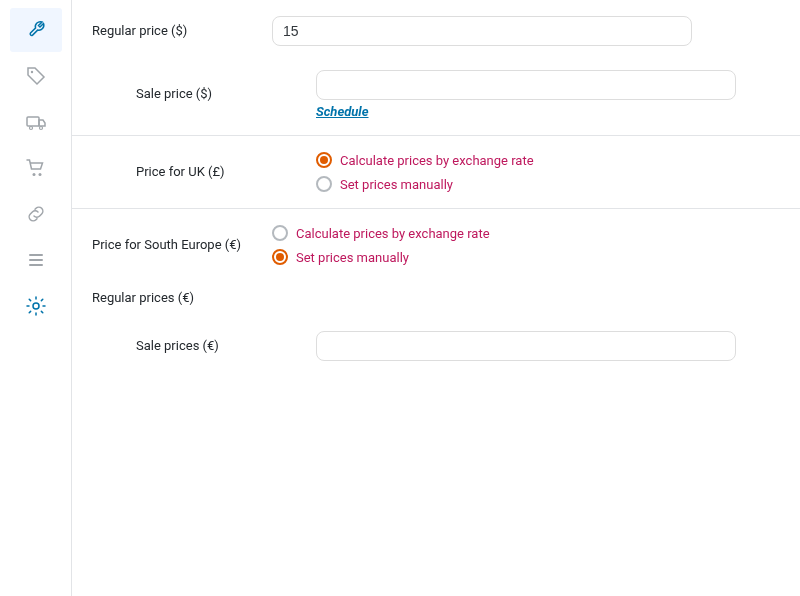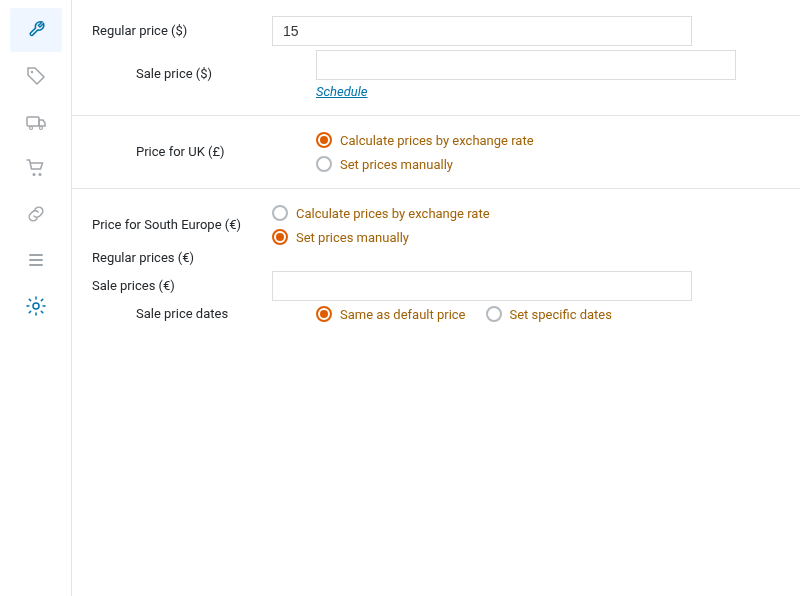--- a/index.html
+++ b/index.html
@@ -55,21 +55,21 @@
 
     
     .form-section {
       border-bottom: 1px solid #e2e4e7;
       padding: 16px 20px;
     }
 
     .form-row {
       display: flex;
       align-items: center;
-      margin-bottom: 4px;
+      margin-bottom: 24px;
     }
     .form-row:last-child { margin-bottom: 0; justify-content: center; }
 
     .form-label {
       width: 180px;
       min-width: 180px;
       color: #23282d;
       font-size: 13px;
       line-height: 1.4;
     }
@@ -77,51 +77,52 @@
     .form-control {
       flex: 1;
       max-width: 420px;
     }
 
     .text-input {
       width: 100%;
       max-width: 420px;
       padding: 6px 10px;
       border: 1px solid #ddd;
-      border-radius: 0;
+      border-radius: 8px;
       font-size: 14px;
       color: #32373c;
       background: #fff;
       outline: none;
     }
 
     .schedule-link {
       color: #0073aa;
       text-decoration: underline;
       font-style: italic;
       font-size: 13px;
       cursor: pointer;
       display: inline-block;
       margin-top: 4px;
+      font-weight: bold;
     }
 
     
     .radio-group {
       display: flex;
       flex-direction: column;
       gap: 8px;
     }
     .radio-option {
       display: flex;
       align-items: center;
       gap: 8px;
       cursor: pointer;
     }
     .radio-option label {
-      color: #a16207;
+      color: #be185d;
       font-size: 13px;
       cursor: pointer;
     }
 
     
     .radio-circle {
       width: 16px;
       height: 16px;
       border-radius: 50%;
       border: 2px solid #b4b9be;
@@ -276,32 +277,15 @@
       <div class="form-label">Regular prices (€)</div>
     </div>
 
     <div class="form-row">
       <div class="form-label">Sale prices (€)</div>
       <div class="form-control">
         <input type="text" class="text-input" value="" style="">
       </div>
     </div>
 
-    <div class="form-row">
-      <div class="form-label">Sale price dates</div>
-      <div class="form-control">
-        <div class="radio-inline-group">
-          <div class="radio-option">
-            <div class="radio-circle checked">
-            </div>
-            <label>Same as default price</label>
-          </div>
-          <div class="radio-option">
-            <div class="radio-circle">
-            </div>
-            <label>Set specific dates</label>
-          </div>
-        </div>
-      </div>
-    </div>
   </div>
 
 </div>
 
 </body></html>

